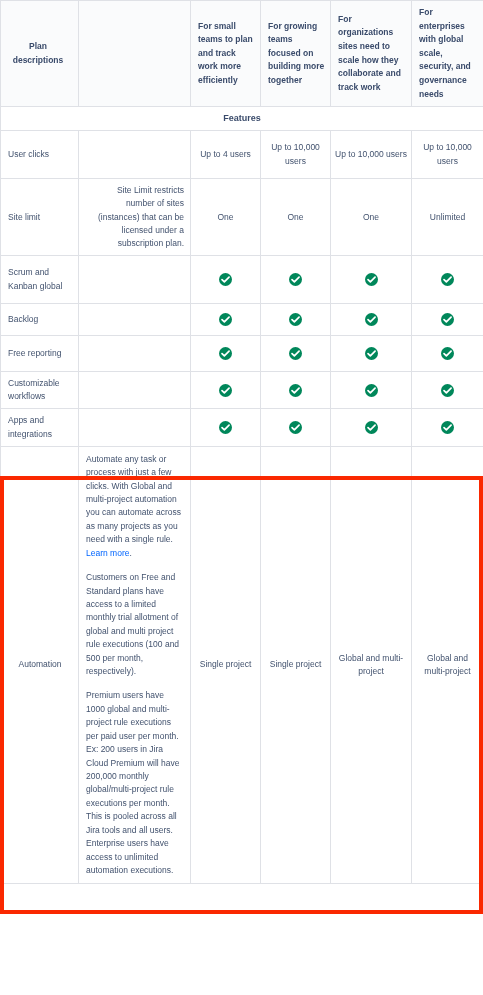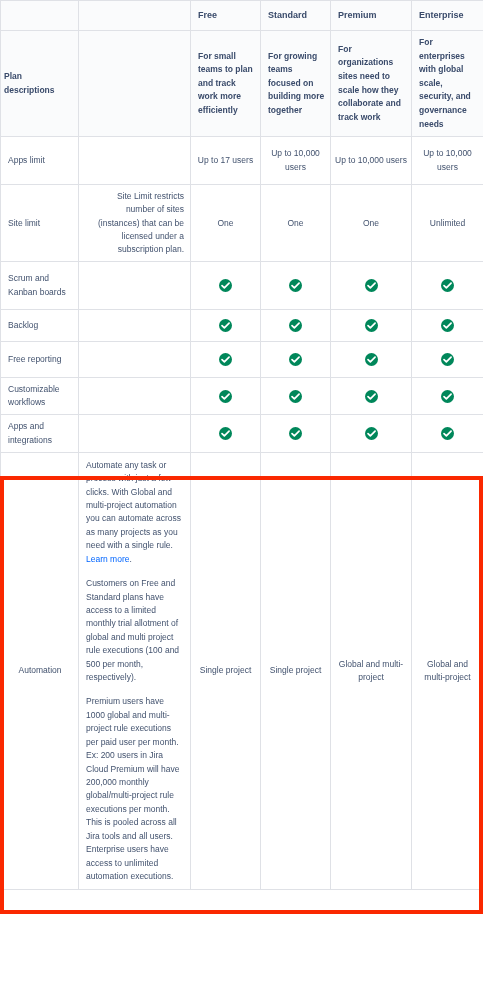--- a/index.html
+++ b/index.html
@@ -57,21 +57,21 @@
   
   tr.desc-row td {
     background: #FAFBFC;
     font-weight: bold;
     color: #3A4B6B;
     font-size: 8.5px;
     vertical-align: middle;
     line-height: 1.6;
   }
   tr.desc-row td.label {
-    text-align: left;
+    text-align: center;
     padding-left: 3px;
   }
   tr.desc-row td.plan {
     text-align: left;
     padding-left: 7px;
     padding-right: 4px;
   }
 
   
   tr.section-row td {
@@ -163,56 +163,51 @@
     <colgroup>
       <col class="c-feature">
       <col class="c-desc">
       <col class="c-free">
       <col class="c-std">
       <col class="c-prem">
       <col class="c-ent">
     </colgroup>
     <tbody>
 
-      <tr class="head-row">
-        <td class="blank"></td>
-        <td class="blank"></td>
-        <td>Free</td>
-        <td>Standard</td>
-        <td>Premium</td>
-        <td>Enterprise</td>
-      </tr>
 
       <tr class="desc-row">
         <td class="label">Plan descriptions</td>
         <td class="plan"></td>
         <td class="plan">For small teams to plan and track work more efficiently</td>
         <td class="plan">For growing teams focused on building more together</td>
         <td class="plan">For organizations sites need to scale how they collaborate and track work</td>
         <td class="plan">For enterprises with global scale, security, and governance needs</td>
       </tr>
 
+      <tr class="section-row">
+        <td colspan="6">Features</td>
+      </tr>
 
       </tbody>
       <tbody id="feature-rows-host" style="display:contents"><tr class="feat-row" style="height: 48px;">
-          <td class="label">Apps limit</td>
-          <td class="desc"></td>
-          <td class="val">Up to 17 users</td>
+          <td class="label">User clicks</td>
+          <td class="desc"></td>
+          <td class="val">Up to 4 users</td>
           <td class="val">Up to 10,000 users</td>
           <td class="val">Up to 10,000 users</td>
           <td class="val">Up to 10,000 users</td>
         </tr><tr class="feat-row" style="height: 65px;">
           <td class="label">Site limit</td>
           <td class="desc">Site Limit restricts number of sites (instances) that can be licensed under a subscription plan.</td>
           <td class="val">One</td>
           <td class="val">One</td>
           <td class="val">One</td>
           <td class="val">Unlimited</td>
         </tr><tr class="feat-row" style="height: 48px;">
-          <td class="label">Scrum and Kanban boards</td>
+          <td class="label">Scrum and Kanban global</td>
           <td class="desc"></td>
           <td class="val"><span class="check-icon"><svg width="13" height="13" viewBox="0 0 16 16" xmlns="http://www.w3.org/2000/svg">
                 <circle cx="8" cy="8" r="8" fill="#00875A"></circle>
                 <path d="M3.7 8.1 L6.6 11 L12.4 5.1" fill="none" stroke="#ffffff" stroke-width="2.1" stroke-linecap="round" stroke-linejoin="round"></path>
               </svg></span></td>
           <td class="val"><span class="check-icon"><svg width="13" height="13" viewBox="0 0 16 16" xmlns="http://www.w3.org/2000/svg">
                 <circle cx="8" cy="8" r="8" fill="#00875A"></circle>
                 <path d="M3.7 8.1 L6.6 11 L12.4 5.1" fill="none" stroke="#ffffff" stroke-width="2.1" stroke-linecap="round" stroke-linejoin="round"></path>
               </svg></span></td>
           <td class="val"><span class="check-icon"><svg width="13" height="13" viewBox="0 0 16 16" xmlns="http://www.w3.org/2000/svg">

